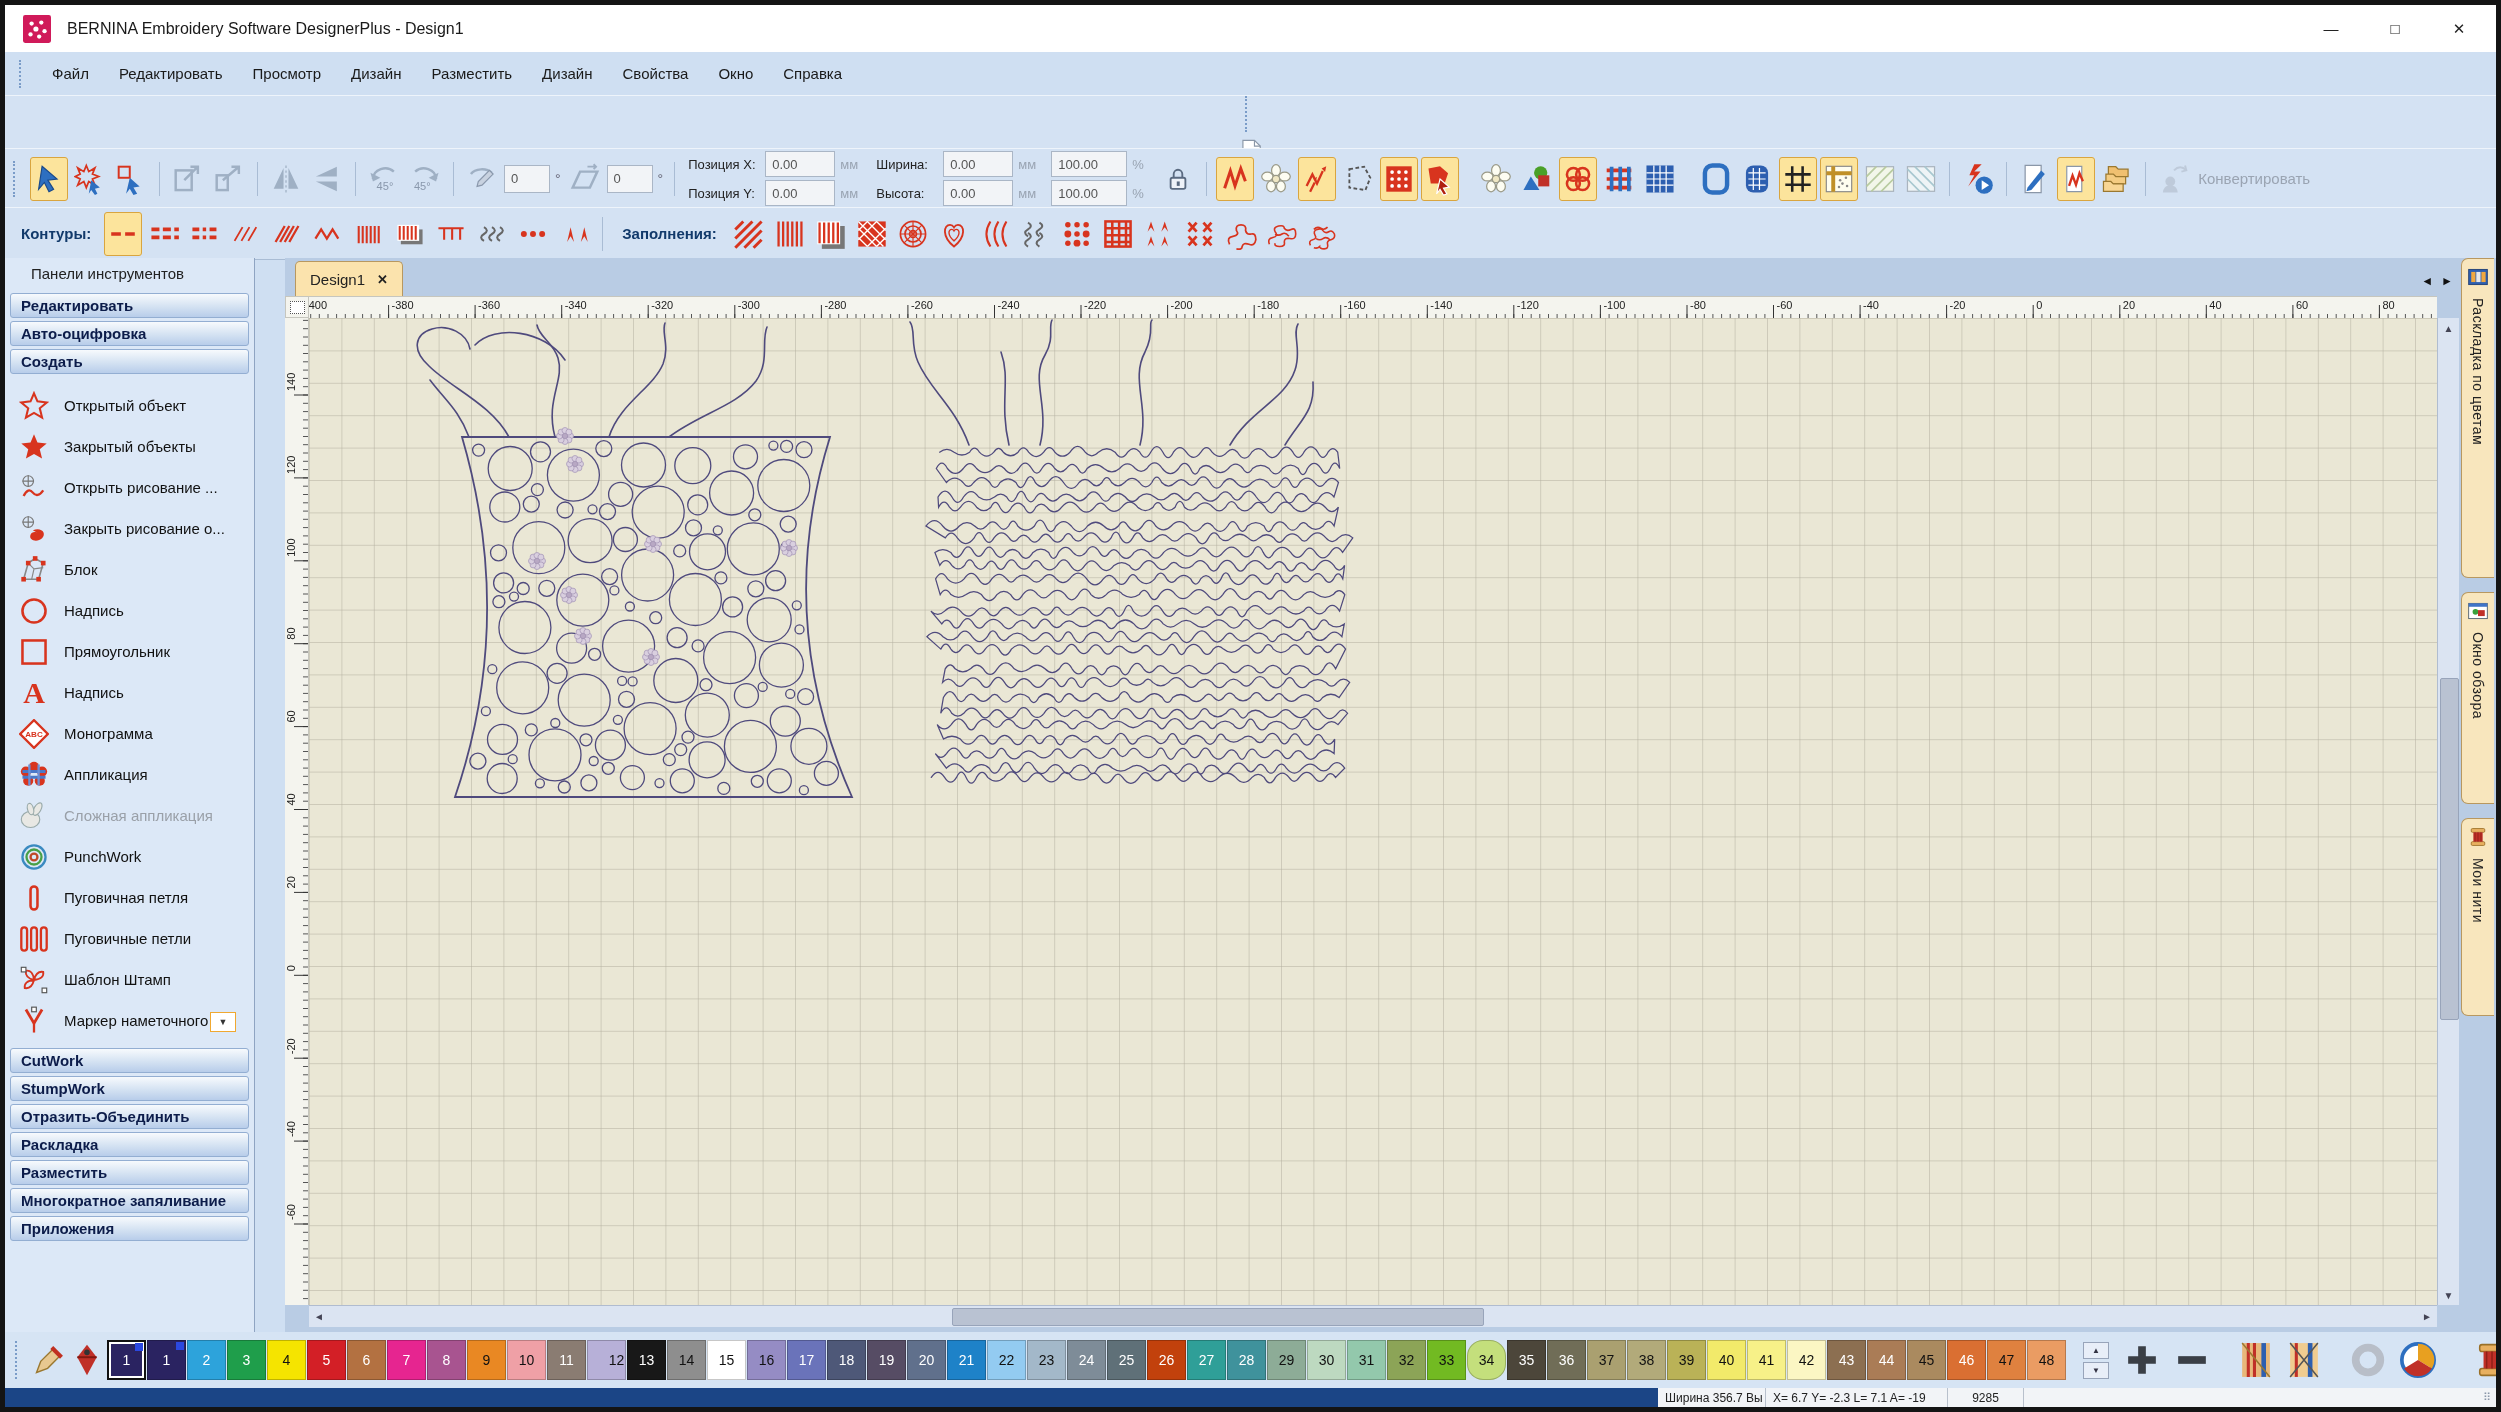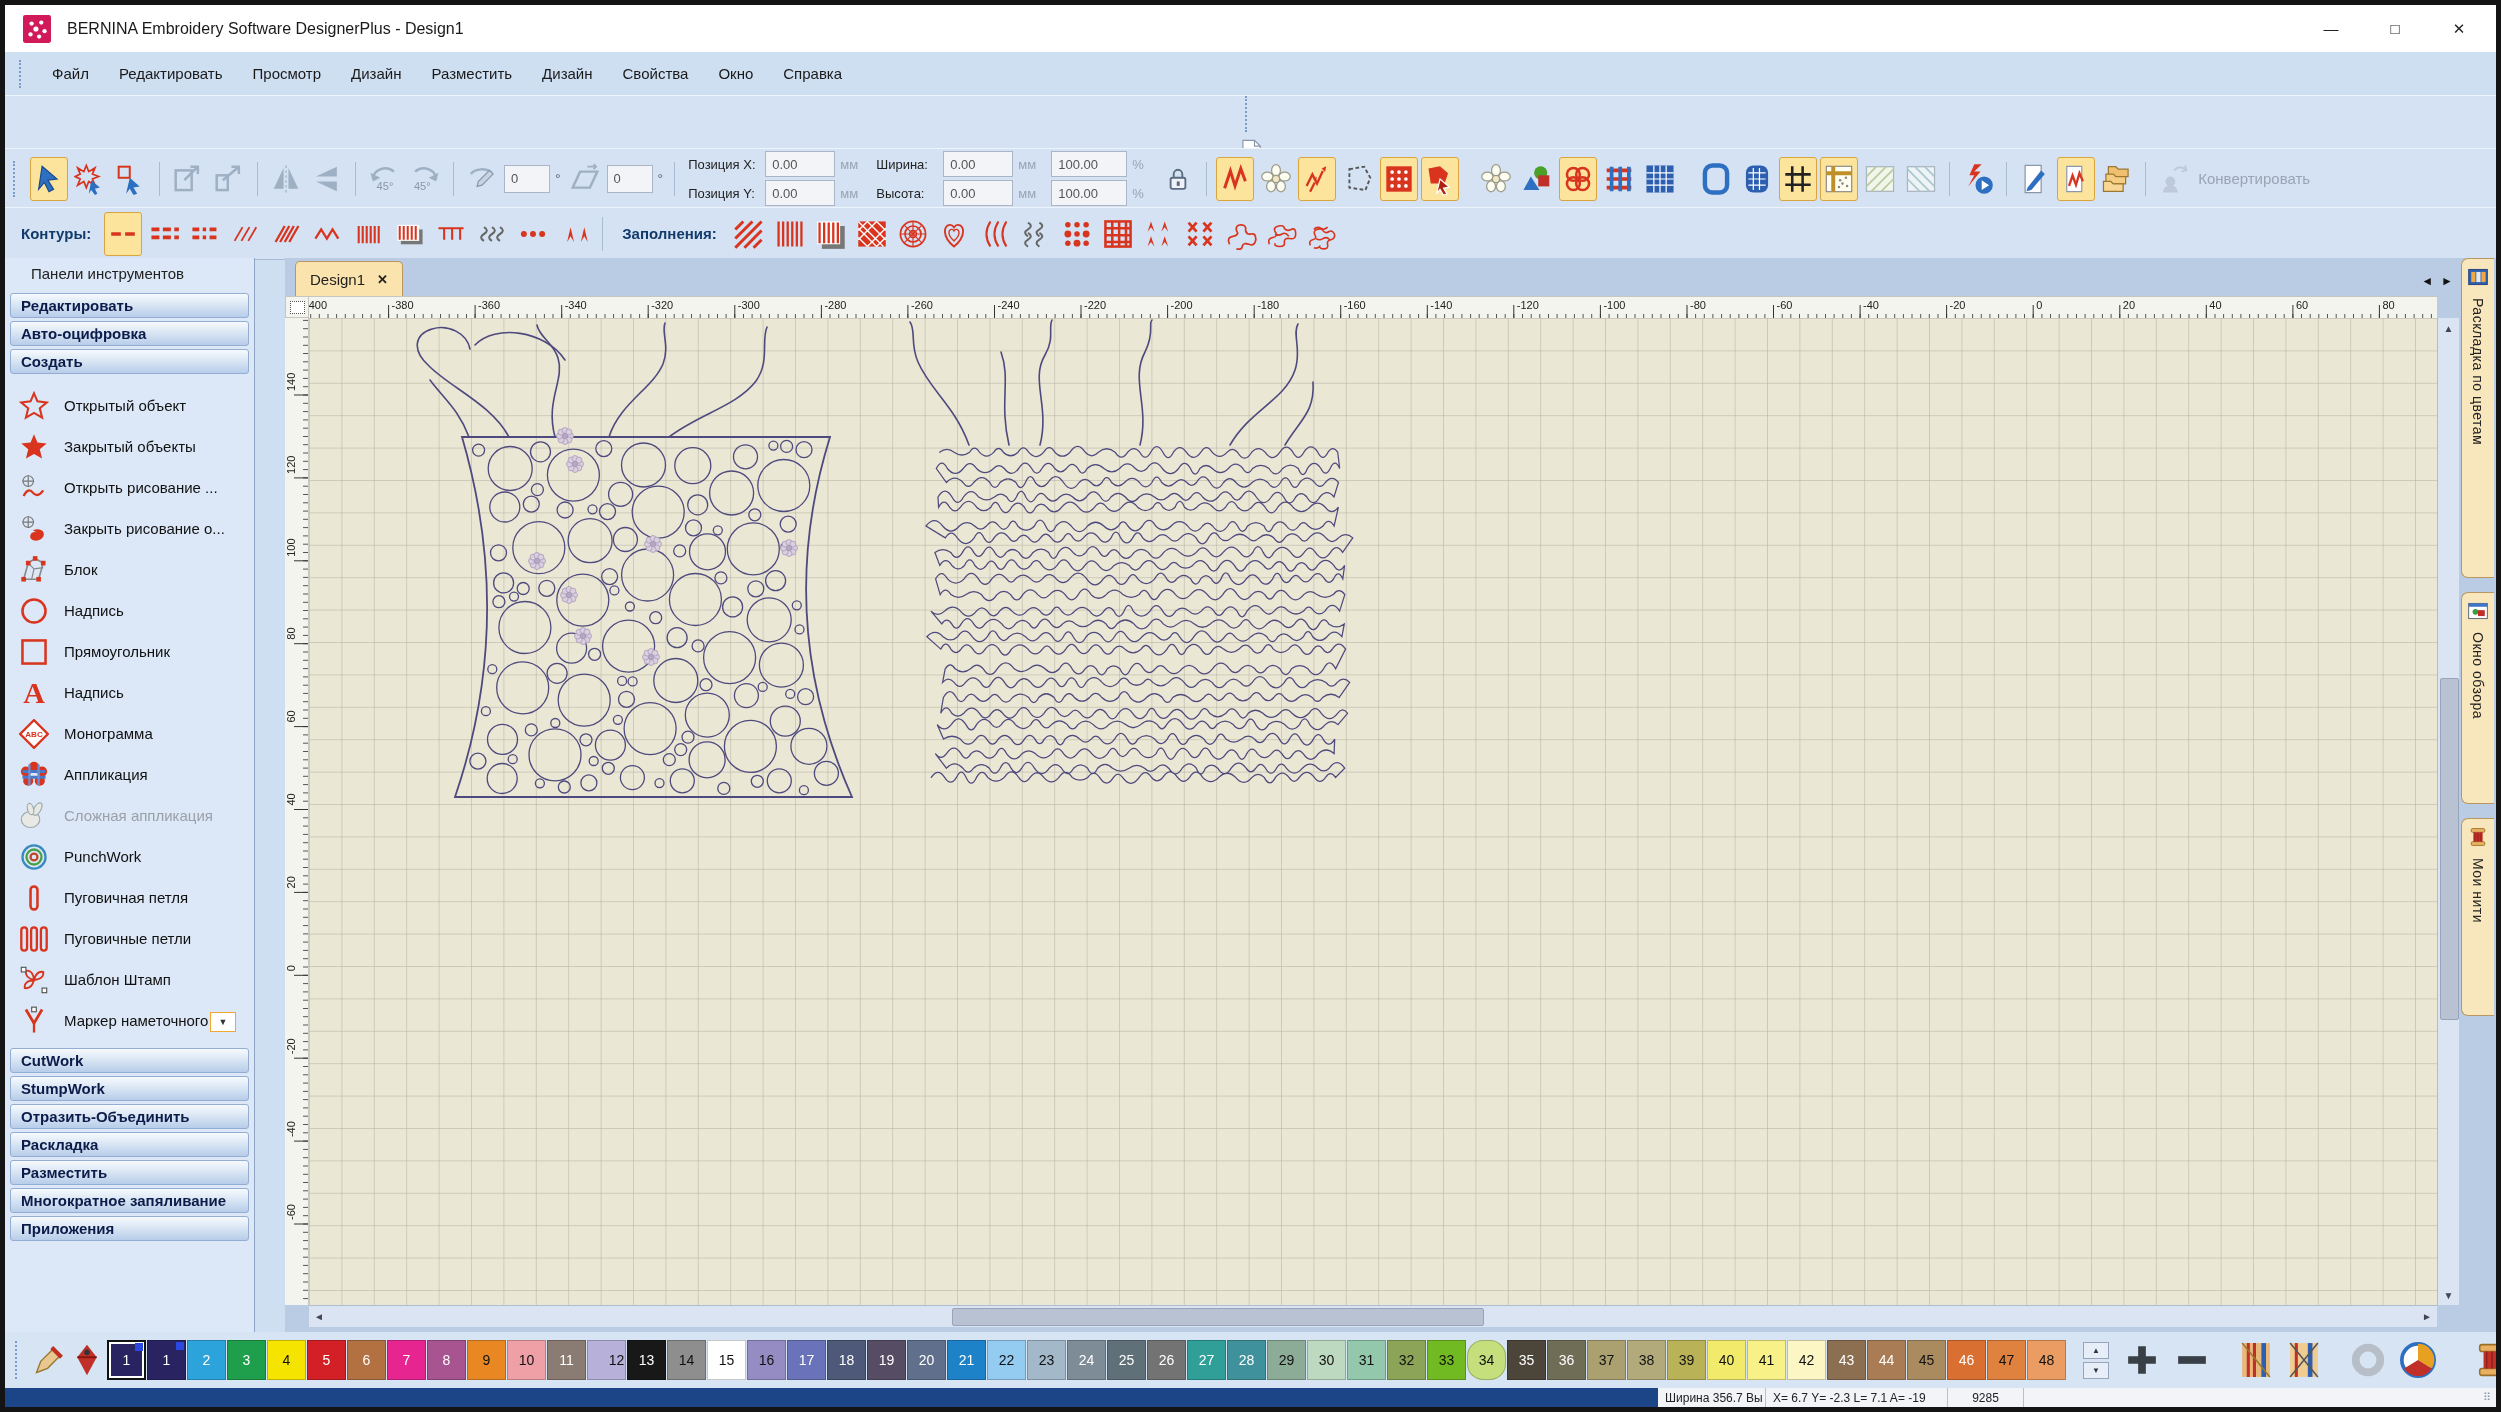--- a/index.html
+++ b/index.html
@@ -2032,21 +2032,21 @@
       <div class="sw" style="background: rgb(149, 140, 196); color: rgb(17, 17, 17);">16</div>
       <div class="sw" style="background: rgb(106, 115, 186); color: rgb(255, 255, 255);">17</div>
       <div class="sw" style="background: rgb(78, 88, 120); color: rgb(255, 255, 255);">18</div>
       <div class="sw" style="background: rgb(86, 76, 100); color: rgb(255, 255, 255);">19</div>
       <div class="sw" style="background: rgb(96, 112, 140); color: rgb(255, 255, 255);">20</div>
       <div class="sw" style="background: rgb(30, 130, 200); color: rgb(255, 255, 255);">21</div>
       <div class="sw" style="background: rgb(147, 203, 241); color: rgb(17, 17, 17);">22</div>
       <div class="sw" style="background: rgb(163, 184, 201); color: rgb(17, 17, 17);">23</div>
       <div class="sw" style="background: rgb(126, 140, 152); color: rgb(255, 255, 255);">24</div>
       <div class="sw" style="background: rgb(95, 112, 120); color: rgb(255, 255, 255);">25</div>
-      <div class="sw" style="background: #737373; color: rgb(255, 255, 255); text-align: center;">26</div>
+      <div class="sw" style="background: #c2410c; color: rgb(255, 255, 255); text-align: center;">26</div>
       <div class="sw" style="background: rgb(47, 159, 152); color: rgb(255, 255, 255);">27</div>
       <div class="sw" style="background: rgb(63, 146, 156); color: rgb(255, 255, 255);">28</div>
       <div class="sw" style="background: rgb(141, 172, 151); color: rgb(17, 17, 17);">29</div>
       <div class="sw" style="background: rgb(189, 217, 192); color: rgb(17, 17, 17);">30</div>
       <div class="sw" style="background: rgb(147, 200, 172); color: rgb(17, 17, 17);">31</div>
       <div class="sw" style="background: rgb(140, 164, 87); color: rgb(17, 17, 17);">32</div>
       <div class="sw" style="background: rgb(114, 186, 34); color: rgb(17, 17, 17);">33</div>
       <div class="sw" style="background: rgb(196, 223, 124); color: rgb(17, 17, 17); border-radius: 16px;">34</div>
       <div class="sw" style="background: rgb(76, 70, 58); color: rgb(255, 255, 255);">35</div>
       <div class="sw" style="background: rgb(112, 109, 87); color: rgb(255, 255, 255);">36</div>

